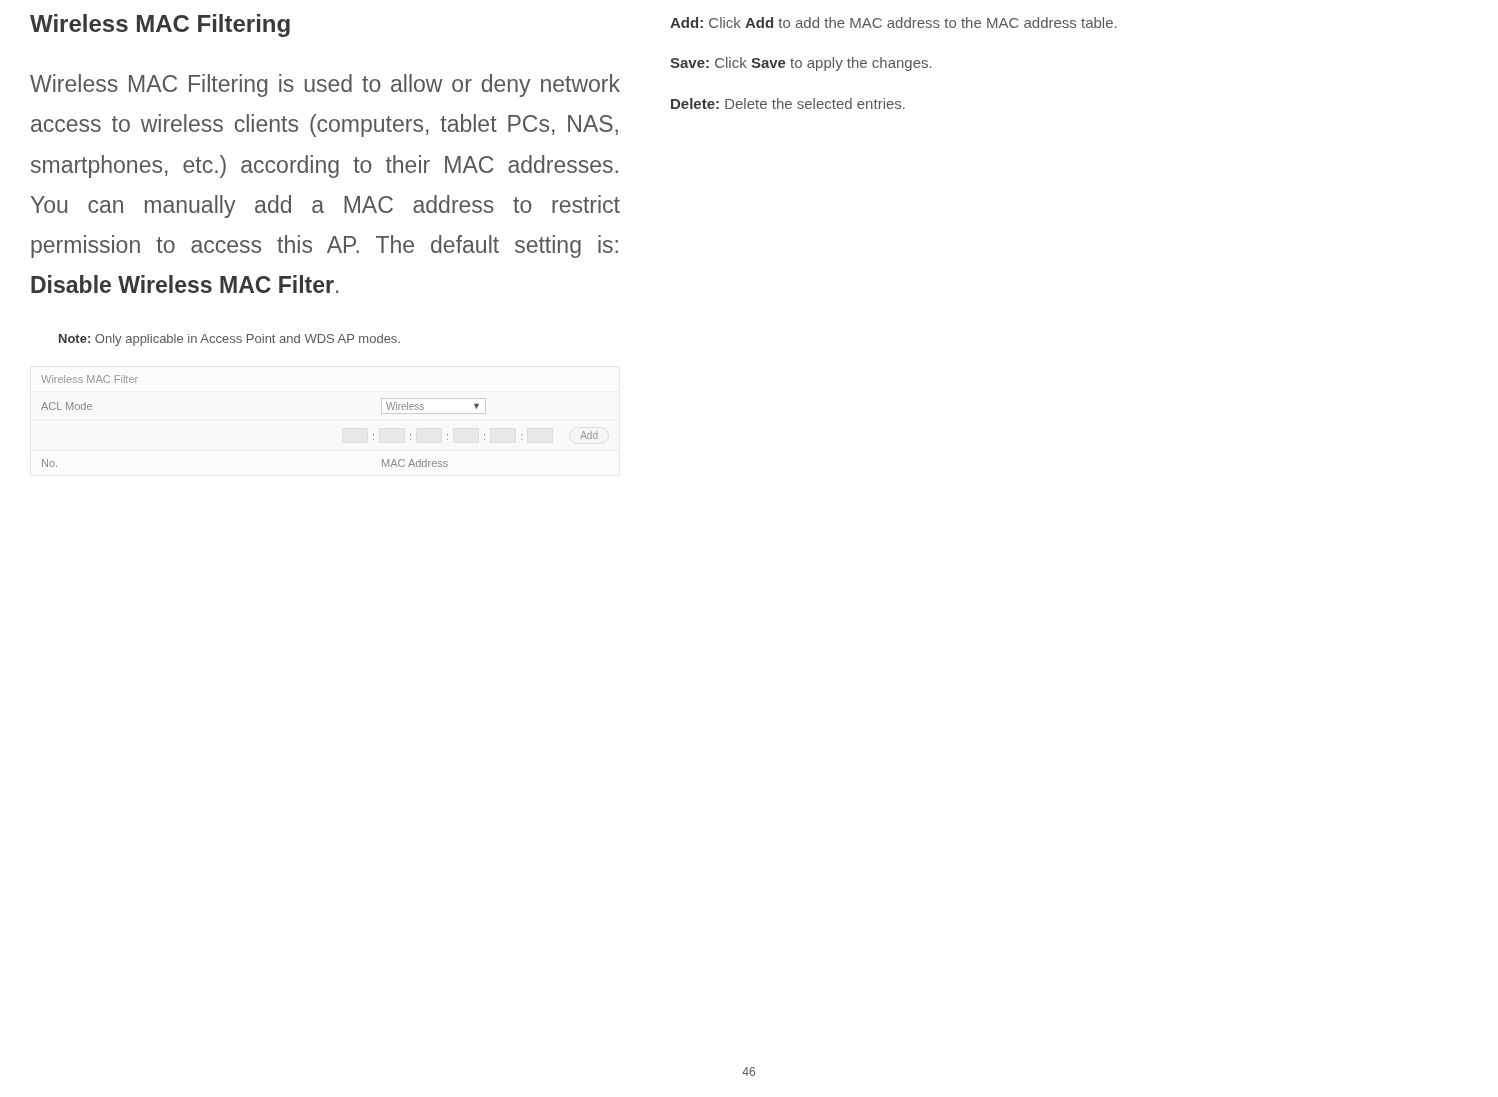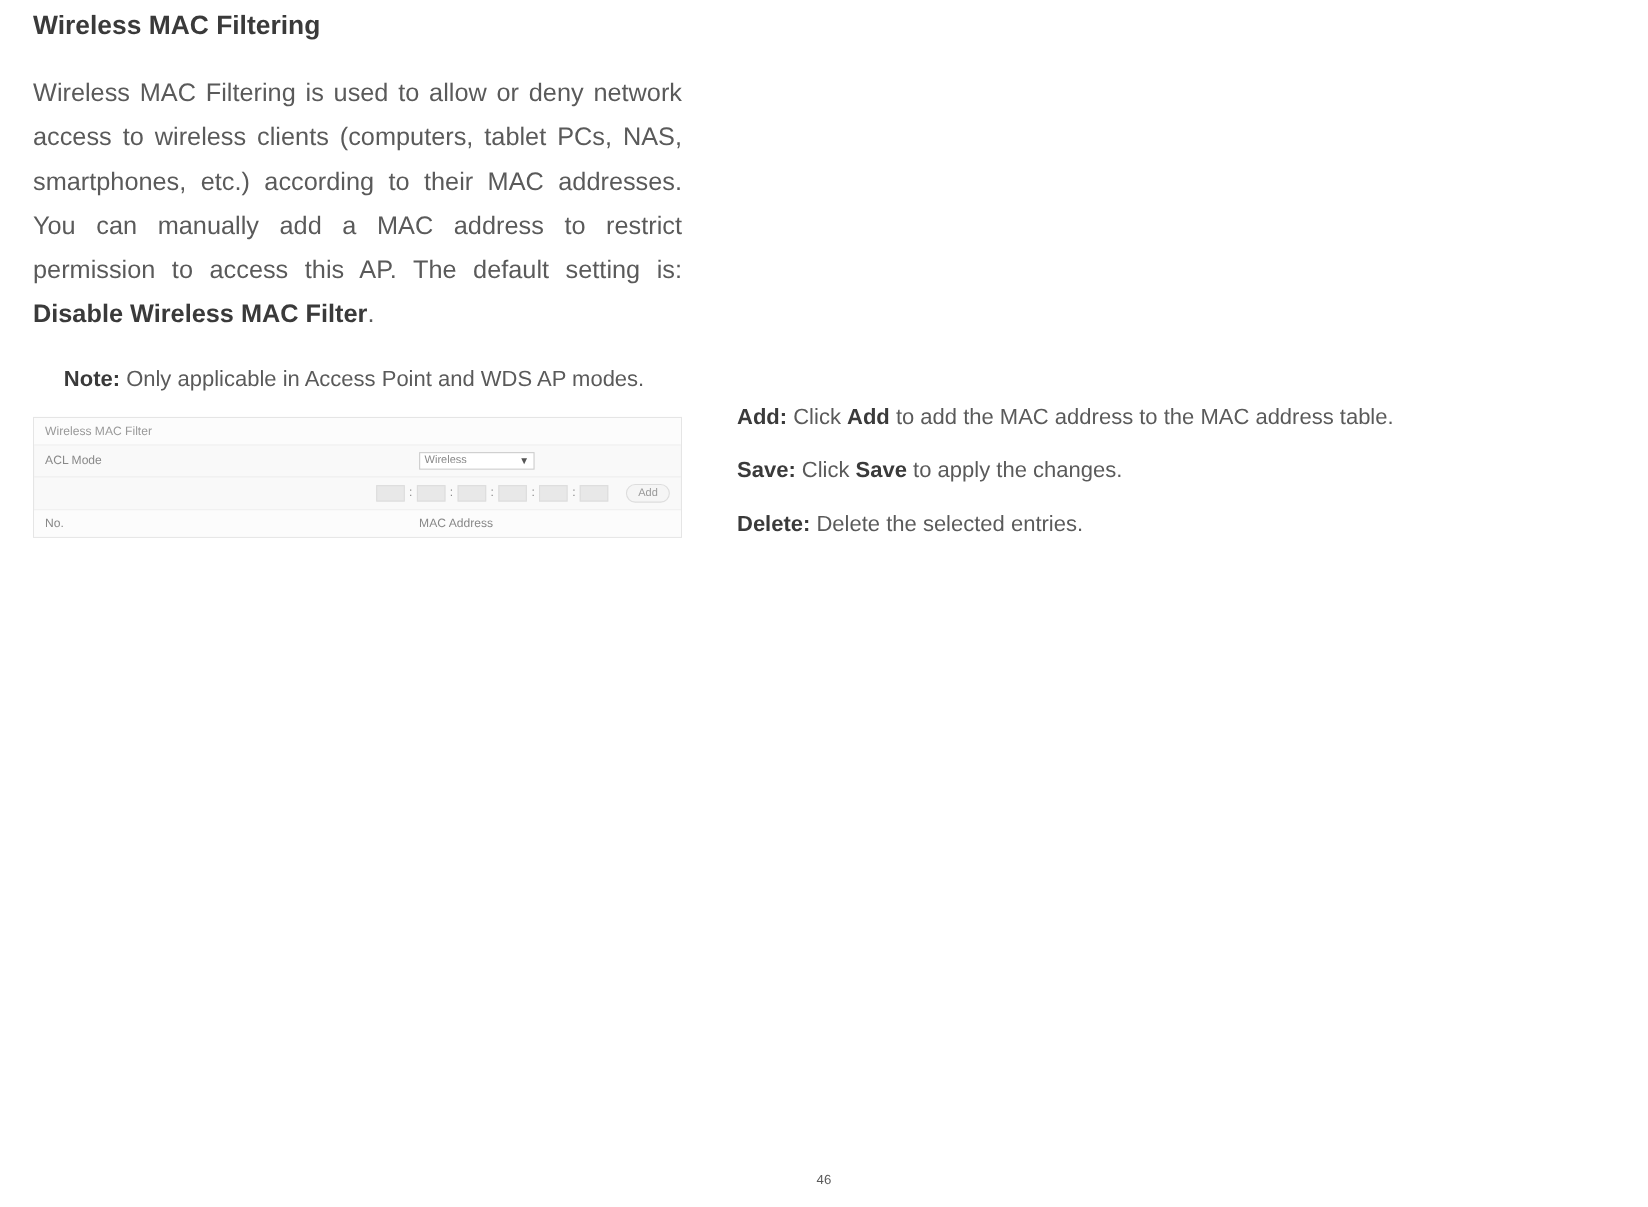--- a/index.html
+++ b/index.html
@@ -1,19 +1,18 @@
 <!DOCTYPE html>
 <html><head>
   <meta charset="utf-8">
   <style>
     * {
       margin: 0;
       padding: 0;
       box-sizing: border-box;
-      align-items: flex-end;
     }
     body {
       font-family: Arial, sans-serif;
       width: 1498px;
       height: 1097px;
       background: #fff;
       position: relative;
       padding: 10px 30px;
     }
     .content {
@@ -37,21 +36,21 @@
       line-height: 1.75;
       text-align: justify;
       color: #5a5a5a;
       margin-bottom: 22px;
     }
     .paragraph .bold {
       font-weight: bold;
       color: #3a3a3a;
     }
     .note {
-      font-size: 20px;
+      font-size: 13px;
       line-height: 1.75;
       text-align: justify;
       color: #5a5a5a;
       margin-left: 28px;
       margin-bottom: 16px;
     }
     .note .bold {
       font-weight: bold;
       color: #3a3a3a;
     }
@@ -118,21 +117,21 @@
       background: #fcfcfc;
     }
     .screenshot-col-no {
       width: 340px;
       color: #888;
     }
     .screenshot-col-mac {
       color: #888;
     }
     .definition {
-      font-size: 20px;
+      font-size: 15px;
       line-height: 1.75;
       text-align: justify;
       color: #5a5a5a;
       margin-bottom: 14px;
     }
     .definition .term {
       font-weight: bold;
       color: #3a3a3a;
     }
     .page-number {

